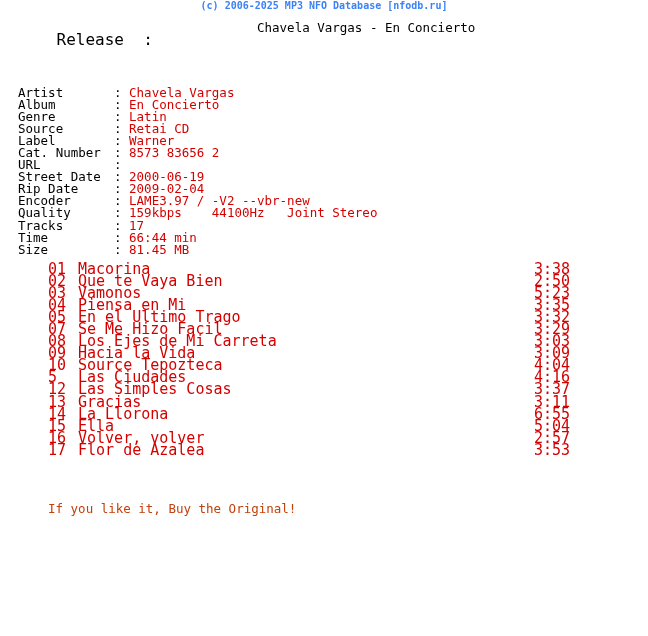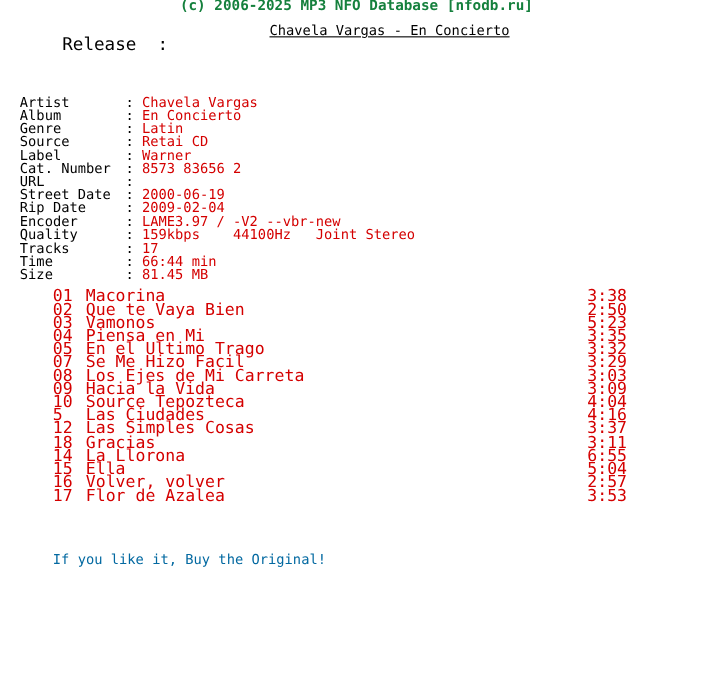--- a/index.html
+++ b/index.html
@@ -21,44 +21,43 @@
     position: relative;
     width: 648px;
     height: 636px;
   }
   .hdr {
     position: absolute;
     top: 0px;
     left: 0;
     width: 648px;
     text-align: center;
-    color: #15803d;
+    color: #3b82f6;
     font-weight: bold;
-    font-size: 13px;
+    font-size: 10px;
     letter-spacing: 0px;
     white-space: pre;
   }
   .release-row {
     position: absolute;
     top: 22px;
     left: 18px;
     white-space: pre;
     font-size: 16px;
   }
   .release-label {
     color: #000000;
   }
   .release-title {
     position: absolute;
     top: 22px;
-    left: 245px;
+    left: 257px;
     white-space: pre;
     color: #000000;
     font-size: 12.5px;
-    text-decoration: underline;
   }
   .info {
     position: absolute;
     top: 59px;
     left: 18px;
     white-space: pre;
     font-size: 12.5px;
     line-height: 12.05px;
     color: #000000;
     margin-top: 28px;
@@ -98,21 +97,21 @@
     position: absolute;
     right: 0;
     top: 0;
     color: #d40000;
   }
   .footer {
     position: absolute;
     top: 503px;
     left: 48px;
     white-space: pre;
-    color: #0369a1;
+    color: #c2410c;
     font-size: 12.5px;
   }
 </style>
 </head>
 <body>
 
 <div class="page">
 
   <div class="hdr">(c) 2006-2025 MP3 NFO Database [nfodb.ru]</div>
 
@@ -128,21 +127,21 @@
       <div class="trk"><span class="num">02</span><span class="name">Que te Vaya Bien</span><span class="time">2:50</span></div>
       <div class="trk"><span class="num">03</span><span class="name">Vamonos</span><span class="time">5:23</span></div>
       <div class="trk"><span class="num">04</span><span class="name">Piensa en Mi</span><span class="time">3:35</span></div>
       <div class="trk"><span class="num">05</span><span class="name">En el Ultimo Trago</span><span class="time">3:32</span></div>
       <div class="trk"><span class="num">07</span><span class="name">Se Me Hizo Facil</span><span class="time">3:29</span></div>
       <div class="trk"><span class="num">08</span><span class="name">Los Ejes de Mi Carreta</span><span class="time">3:03</span></div>
       <div class="trk"><span class="num">09</span><span class="name">Hacia la Vida</span><span class="time">3:09</span></div>
       <div class="trk"><span class="num">10</span><span class="name">Source Tepozteca</span><span class="time">4:04</span></div>
       <div class="trk"><span class="num">5</span><span class="name">Las Ciudades</span><span class="time">4:16</span></div>
       <div class="trk"><span class="num">12</span><span class="name">Las Simples Cosas</span><span class="time">3:37</span></div>
-      <div class="trk"><span class="num">18</span><span class="name">Gracias</span><span class="time">3:11</span></div>
+      <div class="trk"><span class="num">13</span><span class="name">Gracias</span><span class="time">3:11</span></div>
       <div class="trk"><span class="num">14</span><span class="name">La Llorona</span><span class="time">6:55</span></div>
       <div class="trk"><span class="num">15</span><span class="name">Ella</span><span class="time">5:04</span></div>
       <div class="trk"><span class="num">16</span><span class="name">Volver, volver</span><span class="time">2:57</span></div>
       <div class="trk"><span class="num">17</span><span class="name">Flor de Azalea</span><span class="time">3:53</span></div>
     </div>
 
   <div class="footer">If you like it, Buy the Original!</div>
 
 </div>
 

